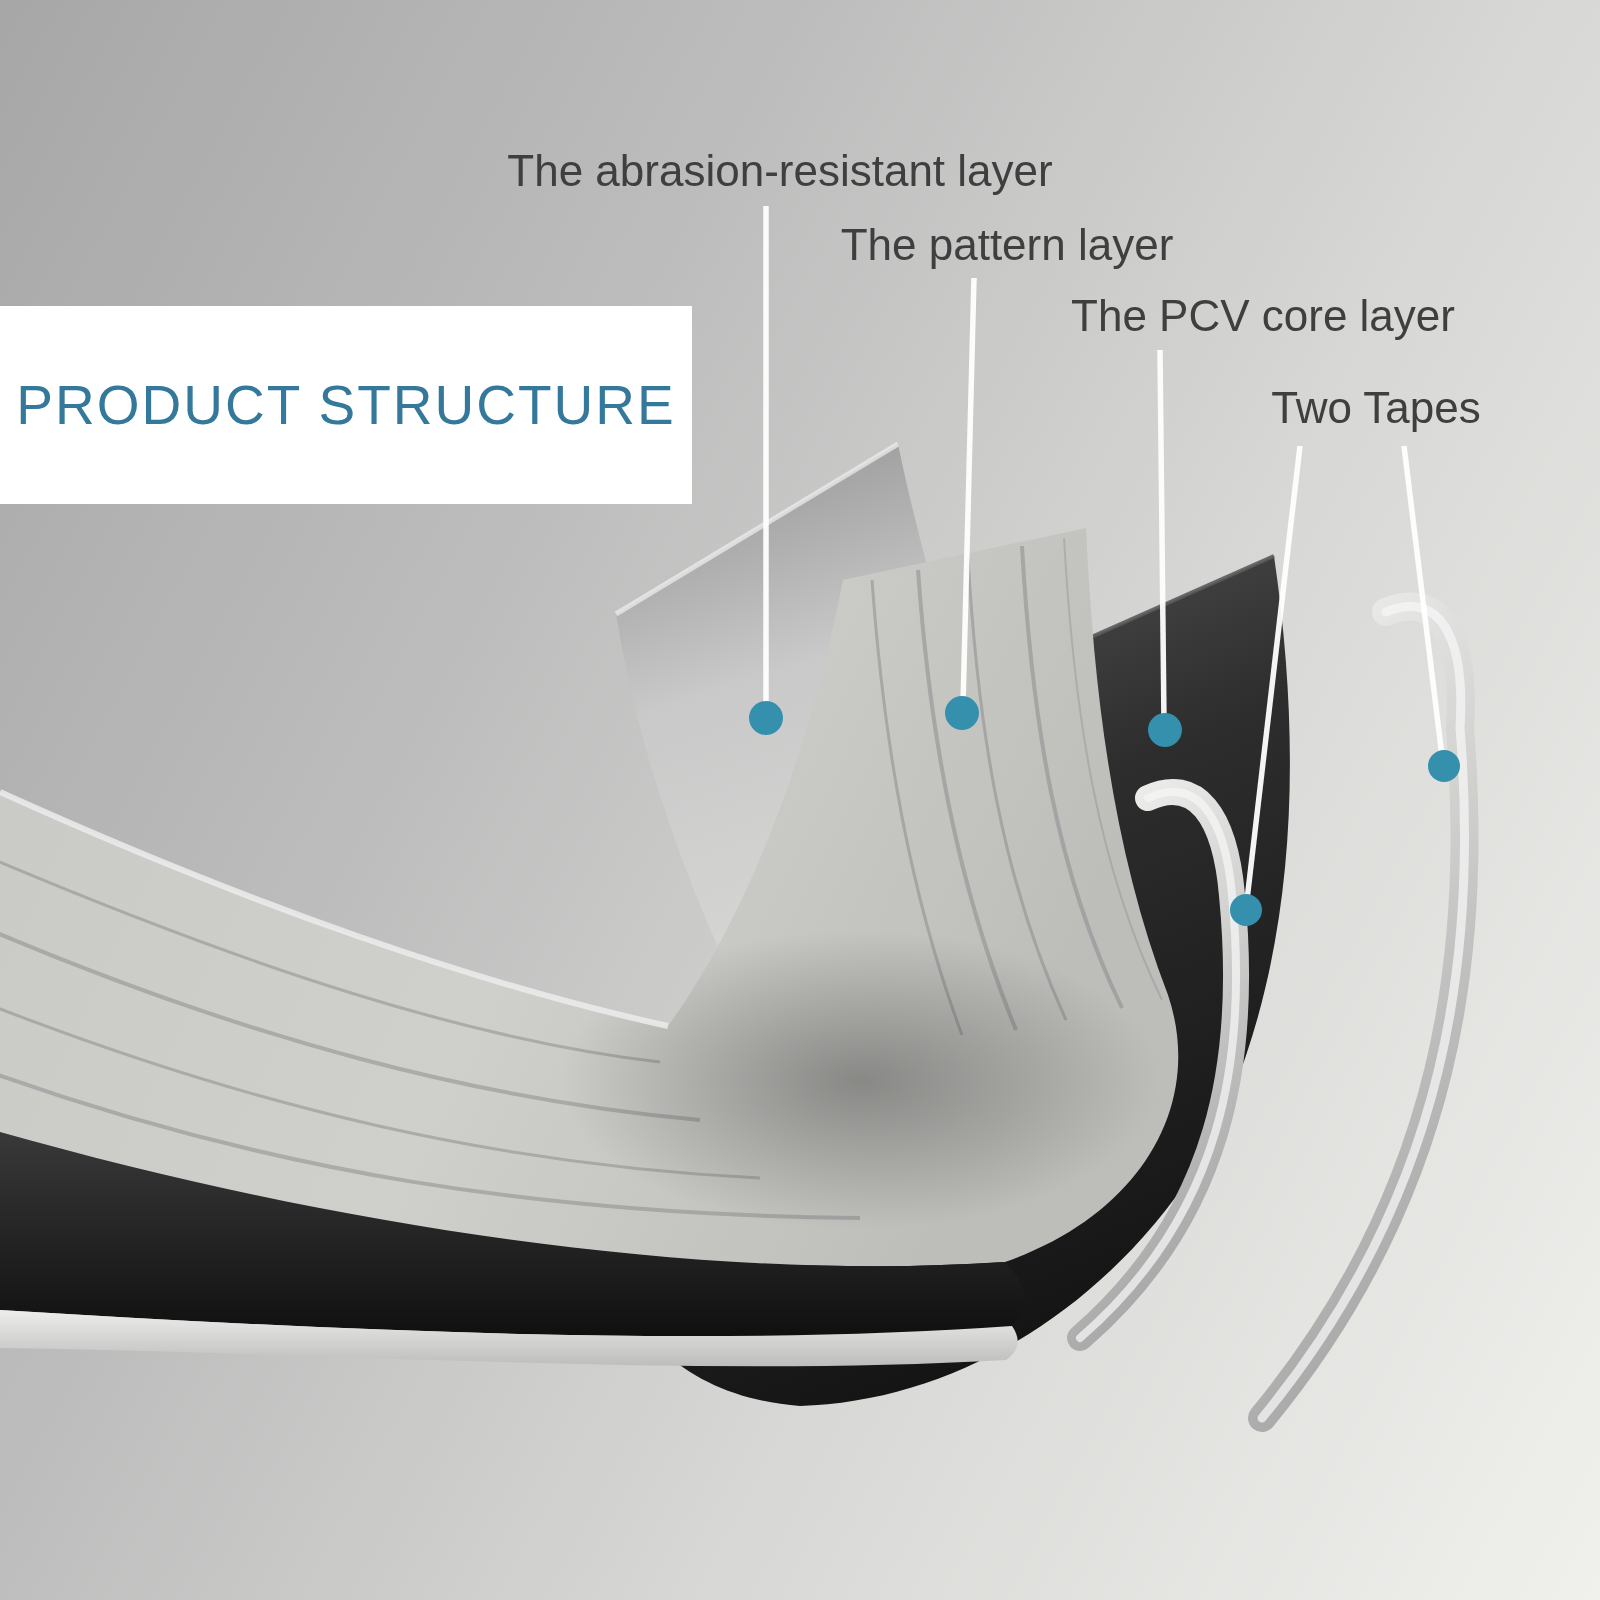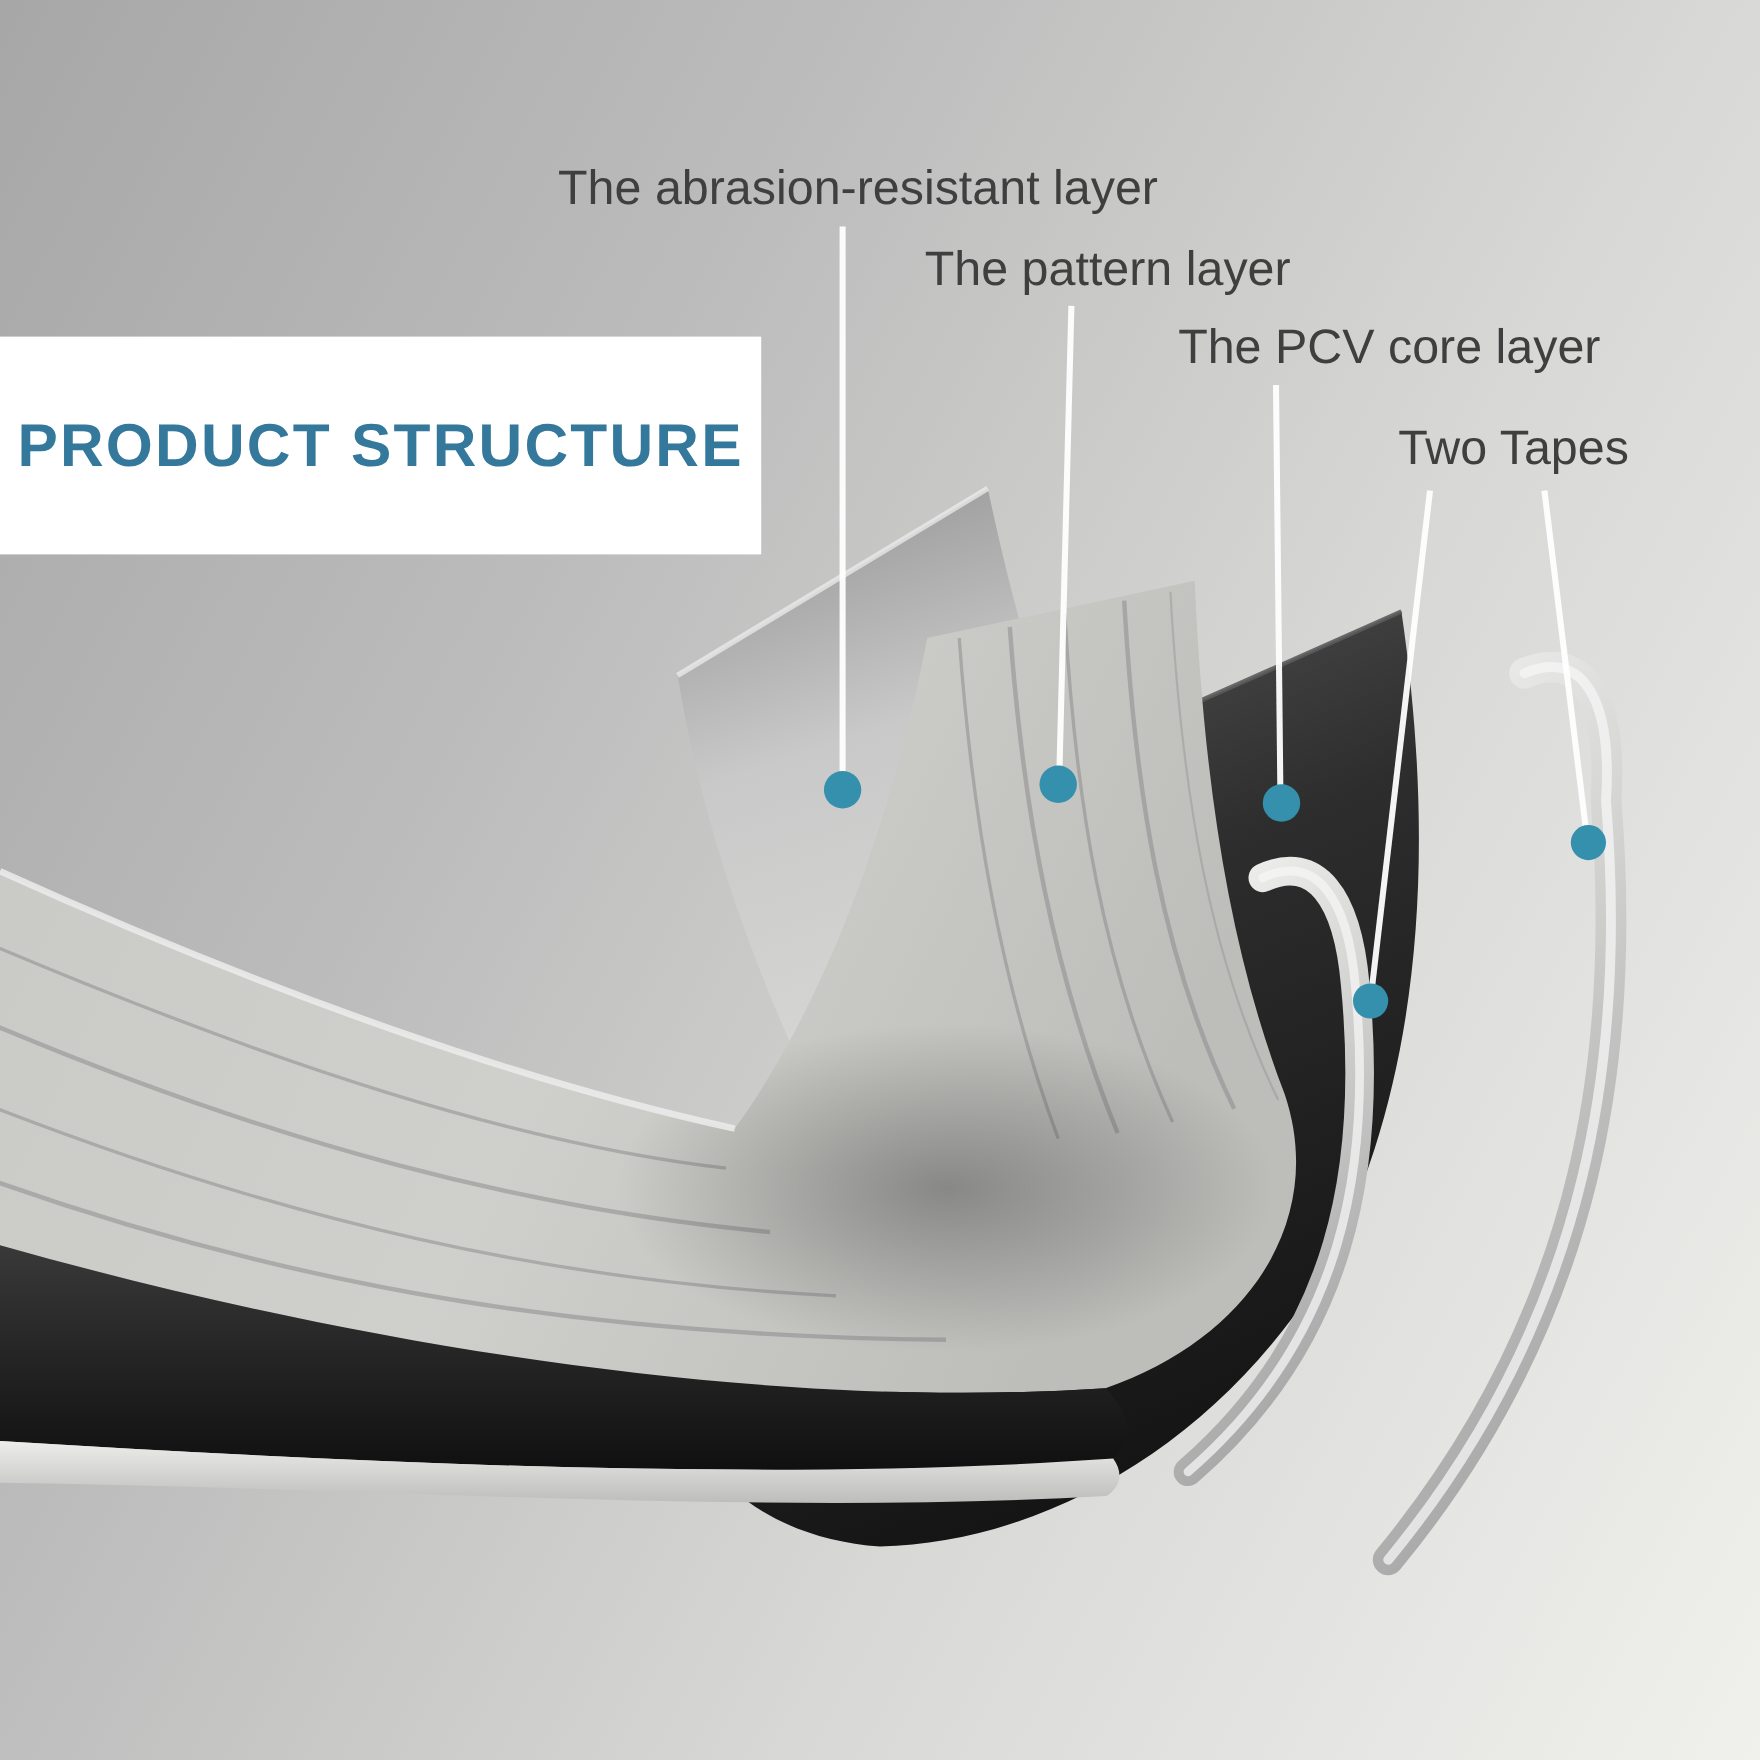--- a/index.html
+++ b/index.html
@@ -11,21 +11,21 @@
     position: relative; width: 1600px; height: 1600px;
     background: linear-gradient(118deg, #a7a7a7 0%, #bcbcbc 32%, #d8d8d6 64%, #f0f0ed 100%);
   }
   .art { position: absolute; left: 0; top: 0; width: 1600px; height: 1600px; }
   .title-box {
     position: absolute; left: 0; top: 306px; width: 692px; height: 198px;
     background: var(--title-panel-bg, #ffffff);
     display: flex; align-items: center; justify-content: center;
   }
   .title-box h1 {
-    margin: 12px; font-size: 55px; font-weight: 700; letter-spacing: 2px;
+    margin: 12px; font-size: 55px; font-weight: 400; letter-spacing: 2px;
     color: var(--title-text, #34789c); white-space: nowrap;
   }
   .label {
     position: absolute; transform: translateX(-50%);
     font-size: 44px; color: var(--label-text, #3f3f3f); white-space: nowrap;
   }
   .label-abrasion { left: 780px;  top: 146px; }
   .label-pattern  { left: 1007px; top: 220px; }
   .label-core     { left: 1217px; top: 291px; margin-left: 46px; }
   .label-tapes    { left: 1360px; top: 383px; margin-left: 16px; }

